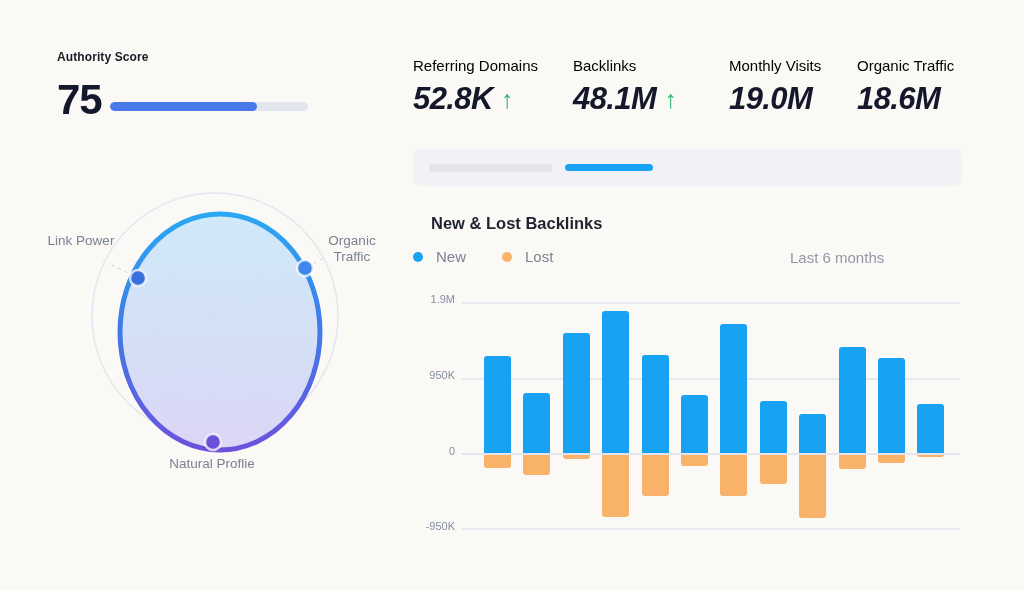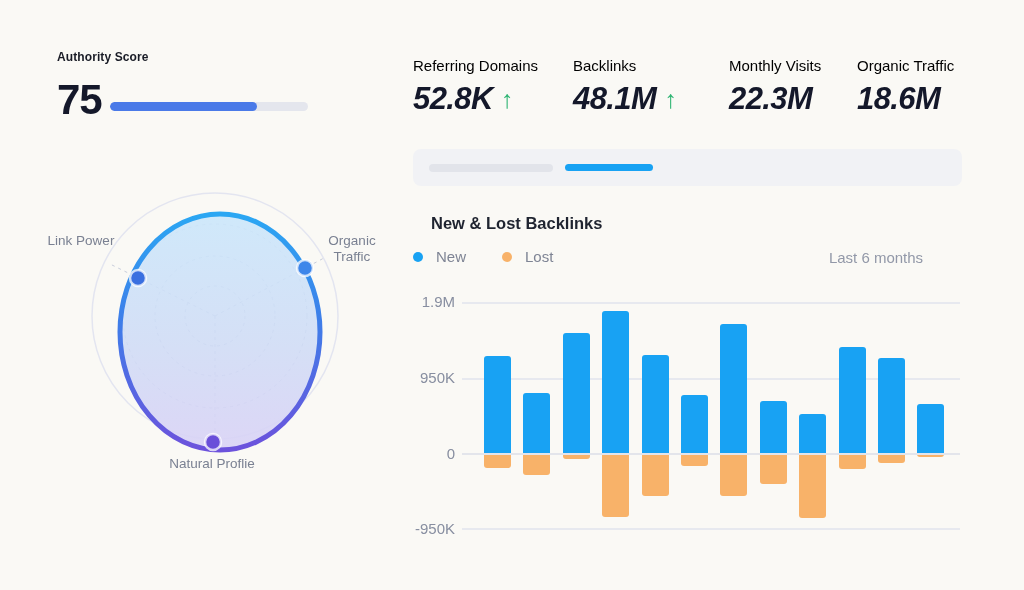--- a/index.html
+++ b/index.html
@@ -38,27 +38,27 @@
   .tabbar { left:413px; top:149px; width:549px; height:37px; background:#f1f2f5; border-radius:8px; }
   .tab-pill-gray { position:absolute; left:16px; top:15px; width:124px; height:8px; border-radius:4px; background:#e2e4ea; }
   .tab-pill-blue { position:absolute; left:152px; top:15px; width:88px; height:7px; border-radius:4px; background:#18a2f3; }
 
   
   .chart-title { left:413px; top:214px; font-size:16.5px; font-weight:700; color:#1f2430;margin-left:18px; }
   .legend { left:413px; top:248px; display:flex; gap:36px; align-items:center; }
   .legend-item { display:flex; align-items:center; gap:13px; }
   .legend-dot { width:10px; height:10px; border-radius:50%; }
   .legend-label { font-size:15px; color:#7e8494; }
-  .chart-period { left:790px; top:249px; width:172px; text-align:center; font-size:15px; color:#9298a8; }
+  .chart-period { left:790px; top:249px; width:172px; text-align:left; font-size:15px; color:#9298a8; }
 
   .plot { left:462px; top:296px; width:498px; height:250px; }
   .gridline { position:absolute; left:0; width:498px; height:2px; background:#e7e9ef; z-index:0; }
   .gl-0 { top:6px; } .gl-1 { top:82px; } .gl-3 { top:232px; }
   .zero-line { position:absolute; left:0; top:157px; width:498px; height:2px; background:#e3e5eb; z-index:3; }
-  .ytick { position:absolute; width:52px; text-align:right; font-size:15px; color:#878ea0; left:403px; }
+  .ytick { position:absolute; width:52px; text-align:right; font-size:11px; color:#878ea0; left:403px; }
   .yt-0 { top:293px; } .yt-1 { top:369px; } .yt-2 { top:445px; } .yt-3 { top:520px; }
   .bar { position:absolute; width:27px; z-index:1; }
   .bar-new { border-radius:3px 3px 0 0; }
   .bar-lost { border-radius:0 0 3px 3px; }
 </style>
 </head>
 <body>
 
 <div class="abs authority-title">Authority Score</div>
 <div class="abs authority-score">75</div>
@@ -105,21 +105,21 @@
 <div class="abs metric m1">
   <div class="metric-label">Backlinks</div>
   <div class="metric-value-row">
     <span class="metric-value">48.1M</span>
     <span class="metric-arrow">↑</span>
   </div>
 </div>
 <div class="abs metric m2">
   <div class="metric-label">Monthly Visits</div>
   <div class="metric-value-row">
-    <span class="metric-value">22.3M</span>
+    <span class="metric-value">19.0M</span>
   </div>
 </div>
 <div class="abs metric m3">
   <div class="metric-label">Organic Traffic</div>
   <div class="metric-value-row">
     <span class="metric-value">18.6M</span>
   </div>
 </div>
 
 <div class="abs tabbar">

